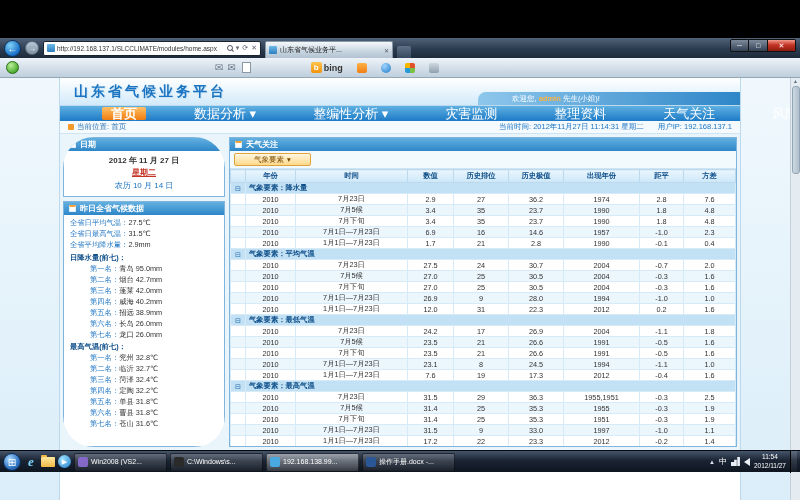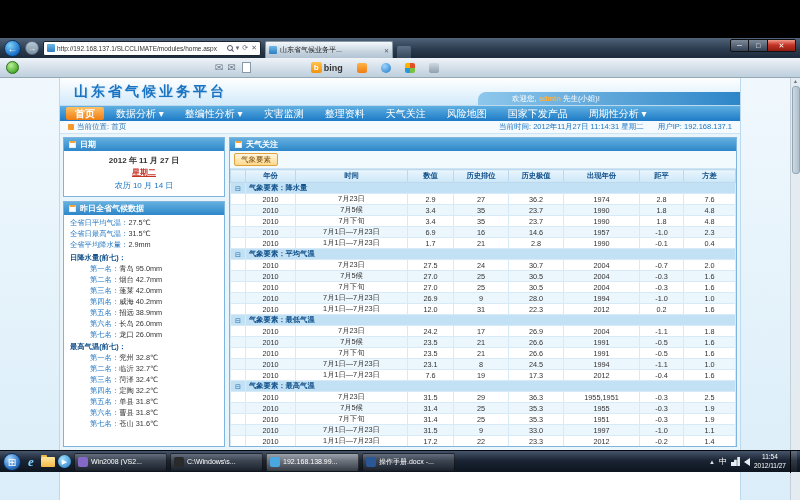--- a/index.html
+++ b/index.html
@@ -56,51 +56,51 @@
   .page-inner { width:682px; margin:0 auto; height:100%; background:#fff; border:1px solid #bcd9ee; border-top:none; border-bottom:none; }
   .banner { position:relative; height:28px; background:linear-gradient(180deg,#ffffff,#d2eafa); border-bottom:1px solid #bcd9ee; }
   .site-title { position:absolute; left:14px; top:5px; font-size:14px; font-weight:bold; color:#1b74c2;
     letter-spacing:3px; text-shadow:1px 1px 0 #cfe6f6; }
   .welcome { position:absolute; right:0; bottom:0; height:13px; width:262px;
     background:linear-gradient(90deg,#8ec7ec,#2e86c8); border-radius:8px 0 0 0; color:#fff; font-size:7.5px;
     line-height:13px; padding-left:34px; }
   .welcome .user { color:#ffb23e; font-weight:bold; }
   .navbar { height:15px; background:linear-gradient(#5fb0e2,#1d7ac6); display:flex; align-items:center;
     gap:3px; padding:0 6px; }
-  .menu-item { color:#fff; font-size:10px; height:13px; line-height:13px; padding:0 9px; white-space:nowrap; }
+  .menu-item { color:#fff; font-size:13px; height:13px; line-height:13px; padding:0 9px; white-space:nowrap;margin-left:36px; }
   .menu-item.active { background:linear-gradient(#ffc063,#f07d12); border-radius:2px; font-weight:bold; }
   .crumb-row { height:13px; background:#f4fafe; border-bottom:1px solid #cfe4f2; display:flex;
     justify-content:space-between; align-items:center; padding:0 8px; font-size:7.5px; color:#2a6fae; }
   .crumb-left { display:flex; align-items:center; gap:3px; }
   .crumb-ic { width:6px; height:6px; background:#f render#f; background:#f49a2a; border-radius:1px; }
   .status-right { display:flex; gap:14px; color:#1b74c2; }
 
   .content { display:flex; gap:4px; padding:3px; height:316px; overflow:hidden; background:#eaf4fb; }
   .panel { border:1px solid #7fb5dd; background:#fff; }
   .panel-hd { height:13px; background:linear-gradient(#63b0e0,#2e86c8); color:#fff; font-size:8px;
     font-weight:bold; display:flex; align-items:center; gap:4px; padding:0 5px; }
   .hd-ic { width:7px; height:7px; background:#fff; border:1px solid #d9ecf8; border-top:2px solid #f6a53c; flex:none; }
 
-  .sidebar { width:162px; flex:none; display:flex; flex-direction:column; gap:4px; overflow:hidden; }
+  .sidebar { width:162px; flex:none; display:flex; flex-direction:column; gap:4px; overflow:hidden;border-radius:31px; }
   .date-body { padding:4px 4px; text-align:center; font-size:8px; line-height:1.55; }
   .d1 { color:#333; font-weight:bold; }
   .d2 { color:#c43425; font-weight:bold;text-decoration:underline; }
   .d3,.d4 { color:#1b74c2; }
   .climate { flex:1; overflow:hidden; }
   .climate-body { padding:3px 3px 3px 6px; font-size:7.3px; line-height:1.5; }
   .stat-line .lbl, .rank-line .lbl { color:#1b74c2; }
   .stat-line .val, .rank-line .val { color:#333; }
   .sec-title { color:#0f4f8a; font-weight:bold; margin-top:2px; }
   .rank-line { padding-left:20px; }
 
   .main-panel { flex:1; display:flex; flex-direction:column; overflow:hidden; }
   .toolbar { height:18px; background:#f3fafe; border-bottom:1px solid #cfe4f2; display:flex;
     align-items:center; padding:0 4px; }
   .filter-btn { font-size:7.5px; background:linear-gradient(#fff6e0,#ffd98a); border:1px solid #e0a23c;
-    border-radius:2px; height:13px; line-height:11px; padding:0 6px; color:#7a4a00; display:flex; align-items:center; gap:3px;flex-direction:column; }
+    border-radius:2px; height:13px; line-height:11px; padding:0 19px; color:#7a4a00; display:flex; align-items:center; gap:3px; }
   .tbl-wrap { flex:1; overflow:hidden; }
   table { width:100%; border-collapse:collapse; table-layout:fixed; font-size:7.3px;padding-left:16px; }
   th { background:linear-gradient(#e9f5fd,#cde7f8); color:#0f4f8a; border:1px solid #bcd9ee;
     height:13px; font-weight:bold; font-size:7.3px; }
   td { border:1px solid #d7eaf7; height:11px; text-align:center; color:#333; overflow:hidden; white-space:nowrap; }
   th:nth-child(1){ width:15px; } th:nth-child(2){ width:50px; } th:nth-child(3){ width:112px; }
   th:nth-child(4){ width:46px; } th:nth-child(5){ width:55px;margin-top:11px; } th:nth-child(6){ width:55px; }
   th:nth-child(7){ width:76px; } th:nth-child(8){ width:44px; }
   tr.group-row td { background:#c2e1f5; color:#0f4f8a; font-weight:bold; }
   tr.group-row td:nth-child(2){ text-align:left; padding-left:3px; }

